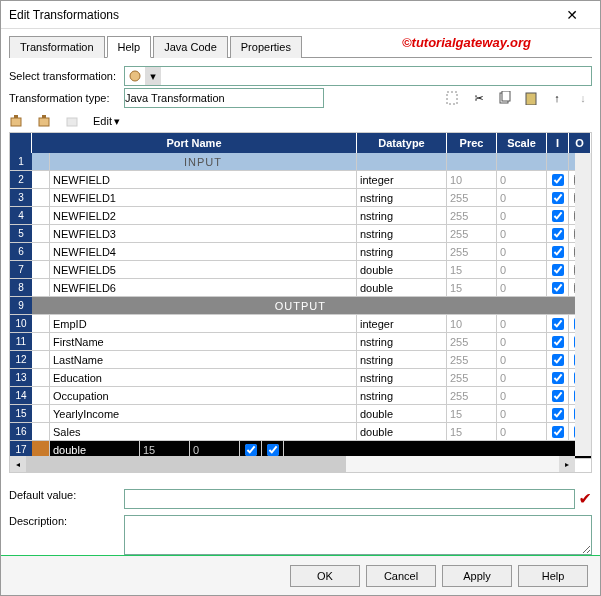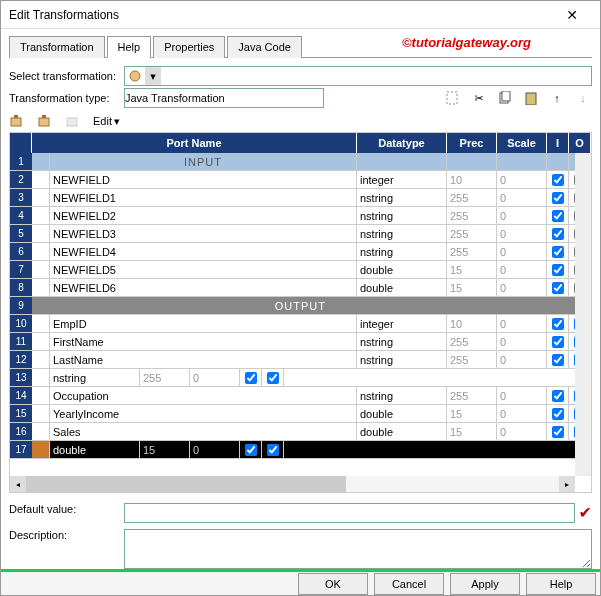--- a/index.html
+++ b/index.html
@@ -53,44 +53,44 @@
 .row.section.output .name { justify-content: flex-end; padding-right: 30px; letter-spacing: 1px; }
 .row.selected { background: #000; color: #fff; }
 .row.selected .marker { background: #c97a2a; }
 .row.selected .prec, .row.selected .scale { color: #ccc; }
 .chk input { width: 12px; height: 12px; }
 .scrollbar-v { position: absolute; right: 0; top: 20px; bottom: 16px; width: 16px; background: #eee; }
 .scrollbar-h { position: absolute; left: 0; right: 16px; bottom: 0; height: 16px; background: #eee; display: flex; }
 .sb-btn { width: 16px; height: 16px; background: #ddd; display: flex; align-items: center; justify-content: center; font-size: 8px; }
 .sb-track { flex: 1; background: #f5f5f5; position: relative; }
 .sb-thumb { position: absolute; left: 0; width: 60%; height: 100%; background: #ccc; }
-.bottom-fields { margin-top: 4px; }
+.bottom-fields { margin-top: 10px; }
 .bottom-fields .field-row { margin-top: 6px; align-items: flex-start; }
 .desc-input { height: 40px; }
 .checkmark { color: #b00; font-size: 16px; margin-left: 4px; }
-.footer { height: 26px; border-top: 3px solid #22c55e; display: flex; justify-content: flex-end; align-items: center; gap: 6px; padding-right: 4px; background: #f5f5f5; }
+.footer { height: 40px; border-top: 1px solid #22c55e; display: flex; justify-content: flex-end; align-items: center; gap: 6px; padding-right: 12px; background: #f5f5f5; }
 .footer button { width: 70px; height: 22px; border: 1px solid #999; background: #eee; cursor: pointer; }
 svg { display: block; }
 </style>
 </head>
 <body>
 
 <div class="window">
   <div class="titlebar">
     <span class="titlebar-text">Edit Transformations</span>
     <span class="close-btn">✕</span>
   </div>
   <div class="content">
     <div class="watermark">©tutorialgateway.org</div>
 
     <div class="tabs">
       <div class="tab">Transformation</div>
       <div class="tab active">Help</div>
+      <div class="tab">Java Code</div>
       <div class="tab">Properties</div>
-      <div class="tab">Java Code</div>
     </div>
 
     <div class="field-row">
       <div class="field-label">Select transformation:</div>
       <div class="select-wrap">
         <span class="select-icon">
             <svg width="16" height="16">
               <circle cx="8" cy="8" r="5" fill="#e8c080" stroke="#a07030"></circle>
             </svg>
           </span>
@@ -317,20 +317,21 @@
     <div class="chk">
               <input type="checkbox" checked="" style="">
             </div>
     <div class="chk">
               <input type="checkbox" checked="" style="">
             </div>
   </div>
           <div class="row ">
     <div class="rownum">13</div>
     <div class="marker"></div>
+    <div class="name">Education</div>
     <div class="type">nstring</div>
     <div class="prec">255</div>
     <div class="scale">0</div>
     <div class="chk">
               <input type="checkbox" checked="" style="">
             </div>
     <div class="chk">
               <input type="checkbox" checked="" style="">
             </div>
   </div>

